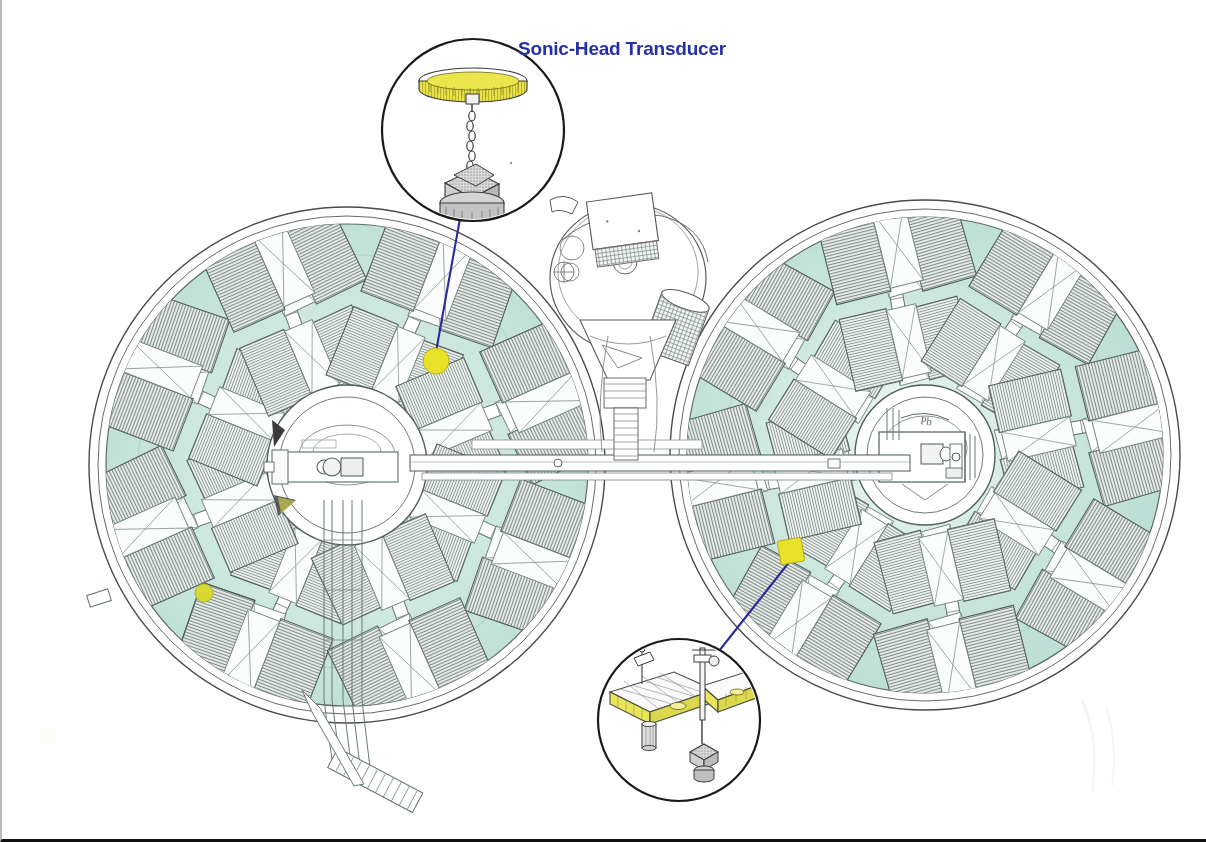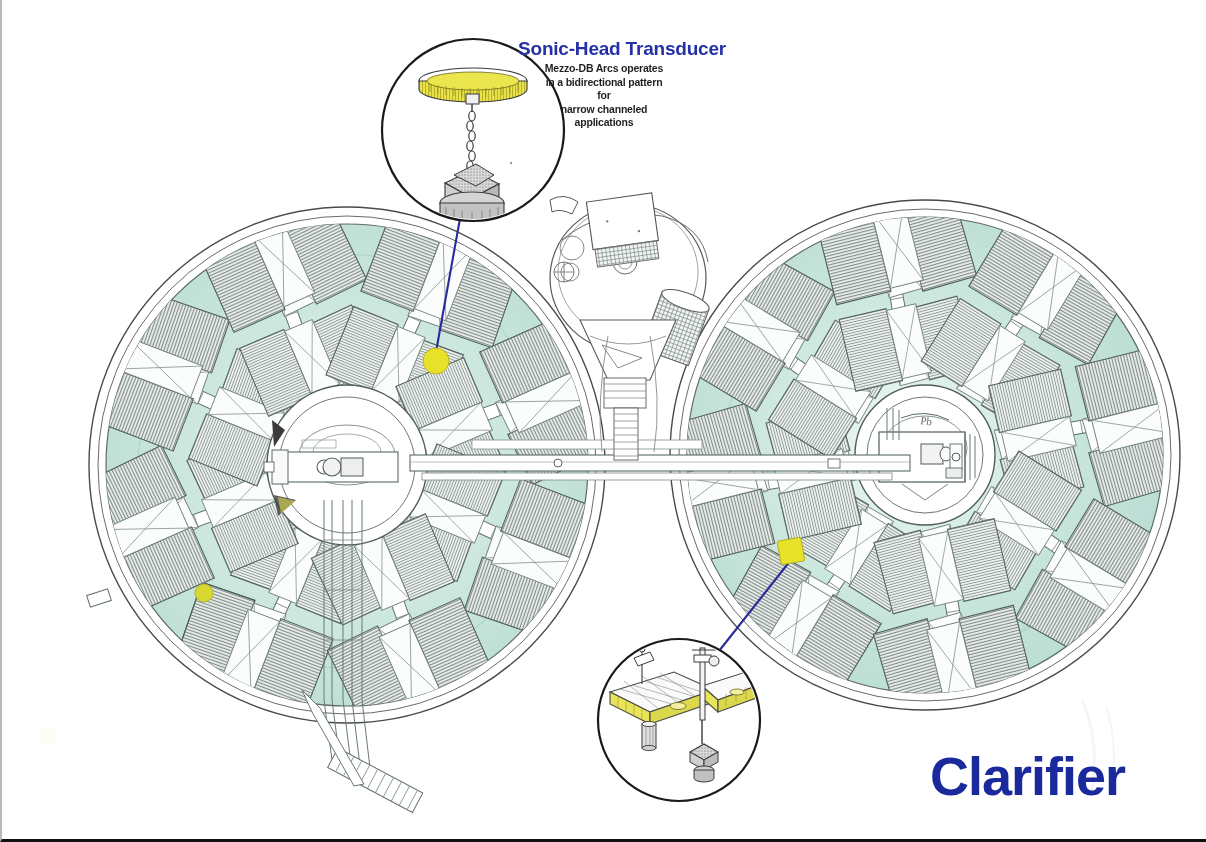--- a/index.html
+++ b/index.html
@@ -1110,21 +1110,15 @@
 
     <g opacity="0.16">
       <path d="M1080 700 Q1098 740 1090 792" fill="none" stroke="#b9c6d8" stroke-width="3"></path>
       <path d="M1104 706 Q1116 744 1110 786" fill="none" stroke="#b9c6d8" stroke-width="2"></path>
       <circle cx="46" cy="736" r="9" fill="#efeeb8"></circle>
     </g>
   </svg>
 
   <div class="txt" id="callout-title">Sonic-Head Transducer</div>
 
-  <div class="txt" id="callout-body">
-    <span class="cb-line">Mezzo-DB Arcs operates</span>
-    <span class="cb-line">in a bidirectional pattern for</span>
-    <span class="cb-line">narrow channeled applications</span>
-  </div>
-
-  <div class="txt" id="title-clarifier">Clarifier</div>
+
 
 </div>
 
 </body></html>

